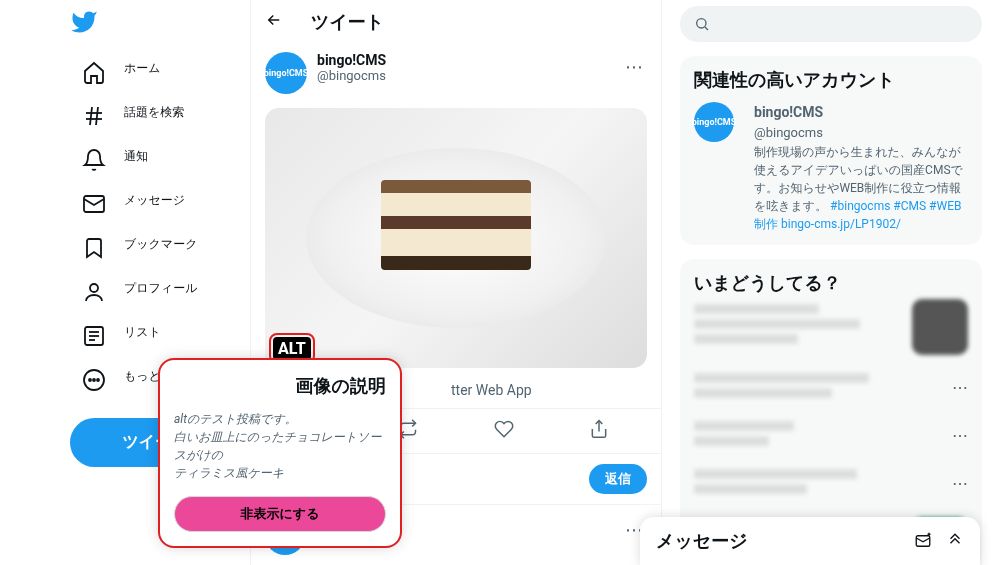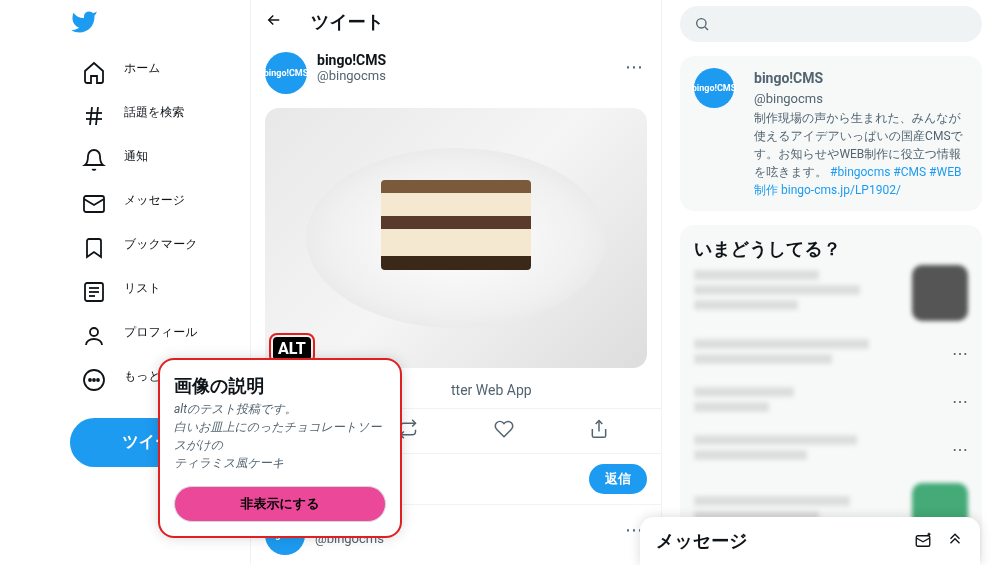--- a/index.html
+++ b/index.html
@@ -34,21 +34,21 @@
 .alt-badge { position: absolute; left: 8px; bottom: 8px; background: #000; color: #fff; font-size: 16px; font-weight: 800; padding: 2px 5px; border-radius: 4px; outline: 2px solid #e02020; outline-offset: 2px; cursor: pointer; }
 .source-line { color: #536471; font-size: 14px; padding: 14px 14px 10px 200px; }
 .actions { display: flex; justify-content: space-around; padding: 10px 14px; border-top: 1px solid #eff3f4; border-bottom: 1px solid #eff3f4; }
 .actions svg { width: 20px; height: 20px; stroke: #536471; stroke-width: 1.8; fill: none; cursor: pointer; }
 .reply-row { display: flex; align-items: flex-end; padding: 10px 14px; gap: 8px; }
 .reply-btn { margin-left: auto; background: #1d9bf0; color: #fff; border: none; border-radius: 999px; padding: 6px 16px; font-size: 13px; font-weight: 700; cursor: pointer; }
 .next-tweet { display: flex; padding: 10px 14px; border-top: 1px solid #eff3f4; }
 
 
 .alt-popup { position: absolute; left: 160px; top: 360px; width: 240px; background: #fff; border-radius: 14px; box-shadow: 0 0 15px rgba(0,0,0,0.2); padding: 14px; outline: 2px solid #e02020; z-index: 10; }
-.alt-title { font-size: 18px; font-weight: 700; margin-bottom: 2px; }
+.alt-title { font-size: 18px; font-weight: 700; margin-bottom: 12px; text-align: right; }
 .alt-body { font-size: 12px; color: #536471; line-height: 1.5; margin-bottom: 14px; white-space: pre-line; font-style: italic; }
 .alt-hide-btn { width: 100%; border: 1px solid #cfd9de; background: #ec4899; border-radius: 999px; padding: 8px; font-size: 13px; font-weight: 700; cursor: pointer; }
 
 
 .right { width: 338px; padding: 6px 18px; }
 .search { display: flex; align-items: center; background: #eff3f4; border-radius: 999px; padding: 10px 14px; margin-bottom: 14px; }
 .search svg { width: 16px; height: 16px; stroke: #536471; stroke-width: 2; fill: none; margin-right: 12px; }
 .search input { border: none; background: transparent; outline: none; font-size: 14px; color: #536471; flex: 1; }
 .card { background: #f7f9f9; border-radius: 14px; padding: 12px 14px; margin-bottom: 14px; }
 .card h2 { font-size: 18px; font-weight: 800; margin-bottom: 10px; }
@@ -117,36 +117,36 @@
       <span class="icon">
         <svg viewBox="0 0 24 24">
           <path d="M19 21l-7-5-7 5V5a2 2 0 012-2h10a2 2 0 012 2z"></path>
         </svg>
       </span>
       <span>ブックマーク</span>
     </div>
   <div class="nav-item">
       <span class="icon">
         <svg viewBox="0 0 24 24">
+          <circle cx="12" cy="8" r="4"></circle>
+          <path d="M4 21c0-4 4-6 8-6s8 2 8 6"></path>
+        </svg>
+      </span>
+      <span>プロフィール</span>
+    </div>
+  <div class="nav-item">
+      <span class="icon">
+        <svg viewBox="0 0 24 24">
           <rect x="3" y="3" width="18" height="18" rx="2"></rect>
           <line x1="7" y1="8" x2="17" y2="8"></line>
           <line x1="7" y1="12" x2="17" y2="12"></line>
           <line x1="7" y1="16" x2="13" y2="16"></line>
         </svg>
       </span>
       <span>リスト</span>
-    </div>
-  <div class="nav-item">
-      <span class="icon">
-        <svg viewBox="0 0 24 24">
-          <circle cx="12" cy="8" r="4"></circle>
-          <path d="M4 21c0-4 4-6 8-6s8 2 8 6"></path>
-        </svg>
-      </span>
-      <span>プロフィール</span>
     </div>
   <div class="nav-item">
       <span class="icon">
         <svg viewBox="0 0 24 24">
           <circle cx="12" cy="12" r="10"></circle>
           <circle cx="8" cy="12" r="1" fill="#0f1419"></circle>
           <circle cx="12" cy="12" r="1" fill="#0f1419"></circle>
           <circle cx="16" cy="12" r="1" fill="#0f1419"></circle>
         </svg>
       </span>
@@ -212,20 +212,21 @@
 </main>
 
 <aside class="right">
   <div class="search">
     <svg viewBox="0 0 24 24">
         <circle cx="11" cy="11" r="7"></circle>
         <line x1="21" y1="21" x2="16.5" y2="16.5"></line>
       </svg>
   </div>
   <div class="card">
+    <h2>関連性の高いアカウント</h2>
     <div class="related">
       <div class="avatar avatar-sm">bingo!CMS</div>
       <div class="related-text">
         <div class="user-name">bingo!CMS</div>
         <div class="user-handle">@bingocms</div>
         <span>制作現場の声から生まれた、みんなが使えるアイデアいっぱいの国産CMSです。お知らせやWEB制作に役立つ情報を呟きます。</span>
         <a>#bingocms #CMS #WEB制作</a>
         <a>bingo-cms.jp/LP1902/</a>
       </div>
     </div>

